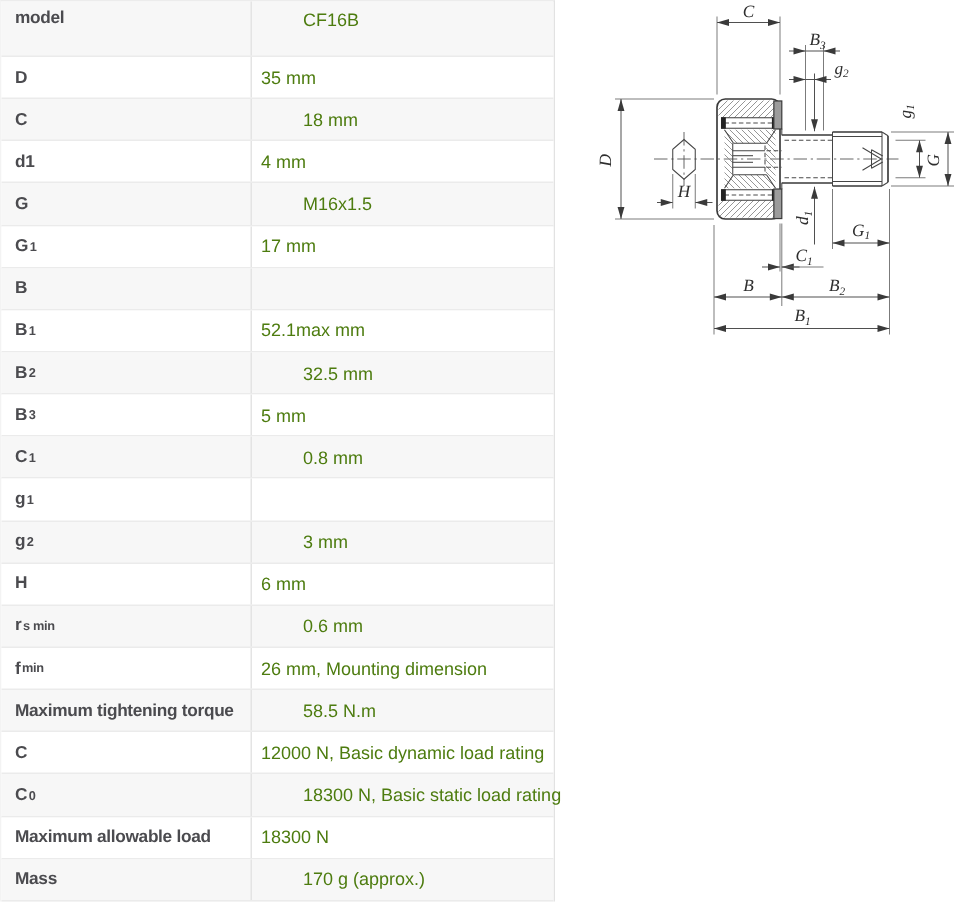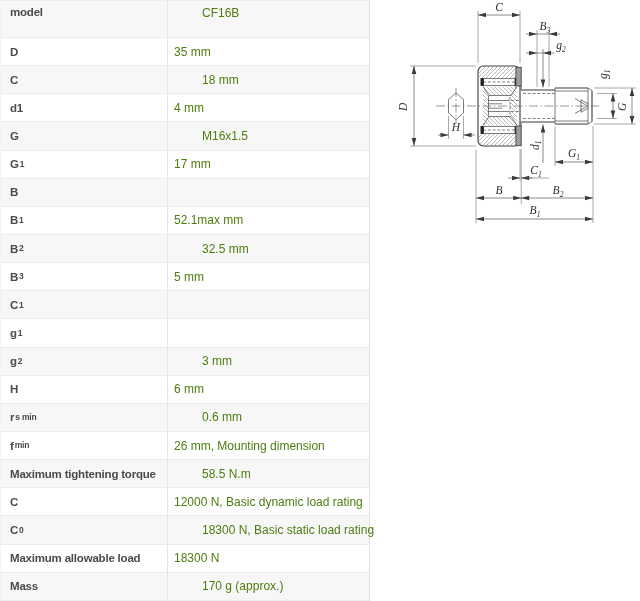--- a/index.html
+++ b/index.html
@@ -123,20 +123,23 @@
         </div>
         <div class="cell value">
           <div>5 mm</div>
         </div>
       </div>
       <div class="row alt">
         <div class="cell label">
           <span>C</span>
           <sub class="lbl-sub">1</sub>
         </div>
+        <div class="cell value">
+          <div>0.8 mm</div>
+        </div>
       </div>
       <div class="row">
         <div class="cell label">
           <span>g</span>
           <sub class="lbl-sub">1</sub>
         </div>
       </div>
       <div class="row alt">
         <div class="cell label">
           <span>g</span>

